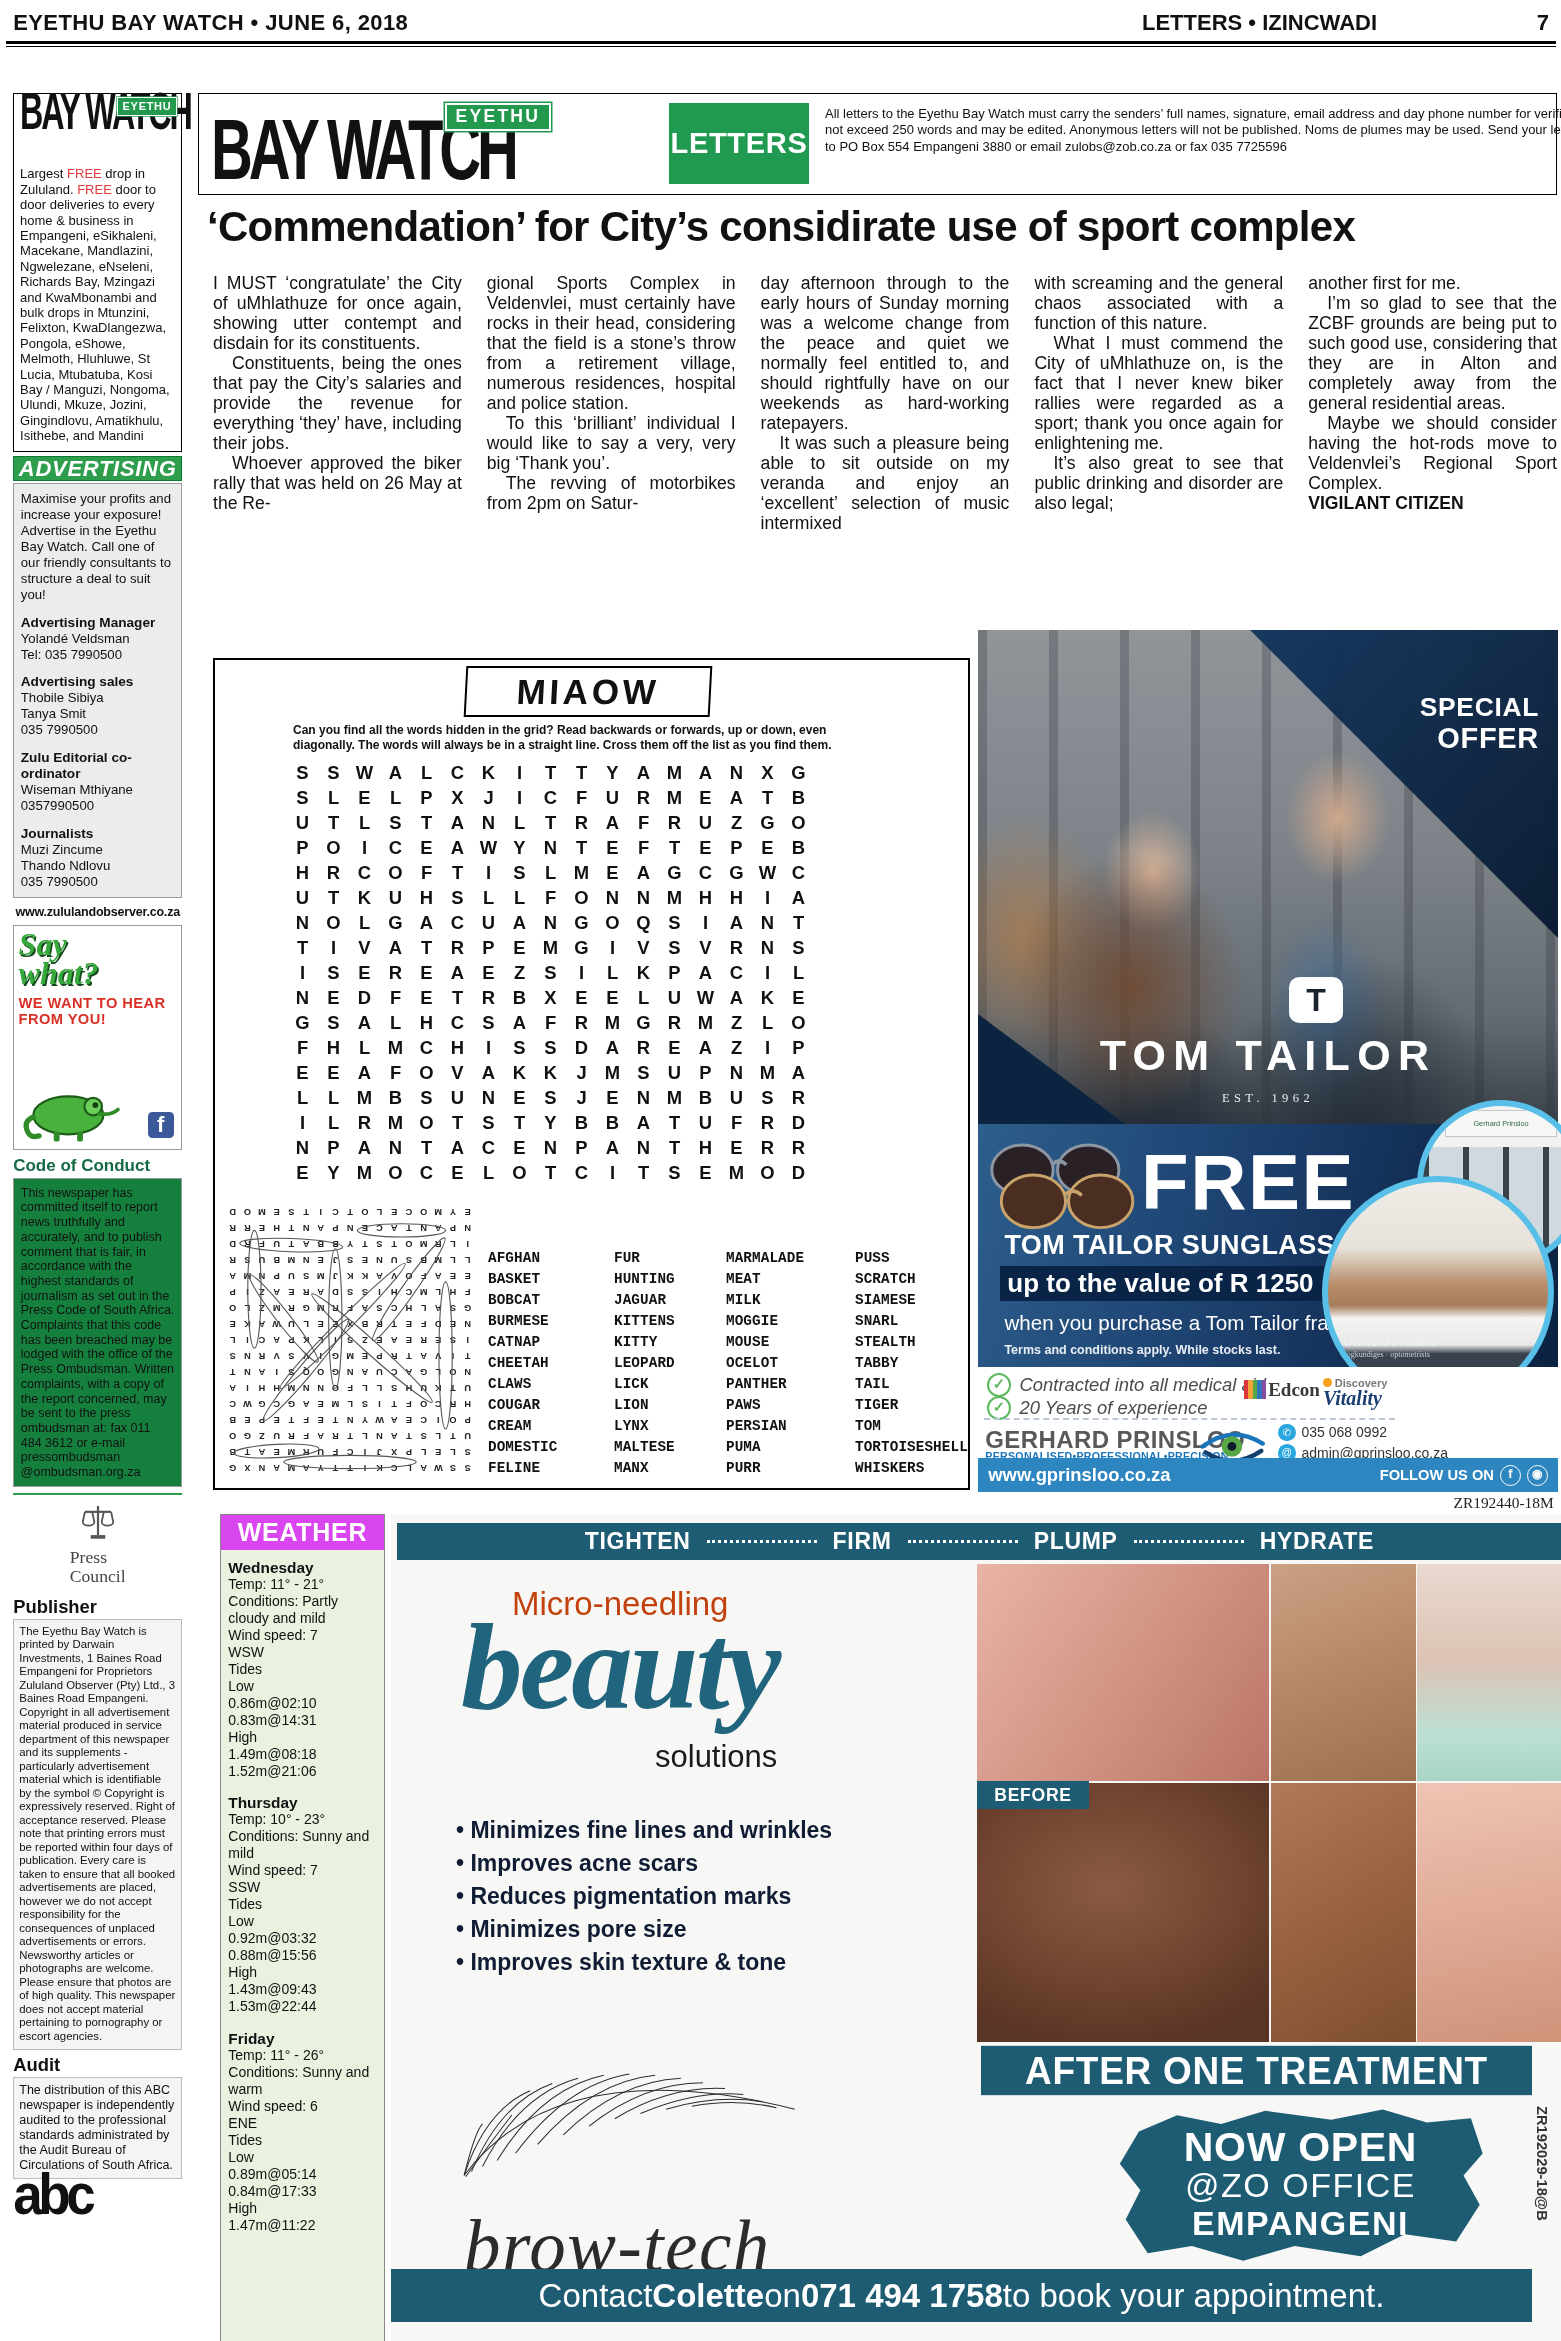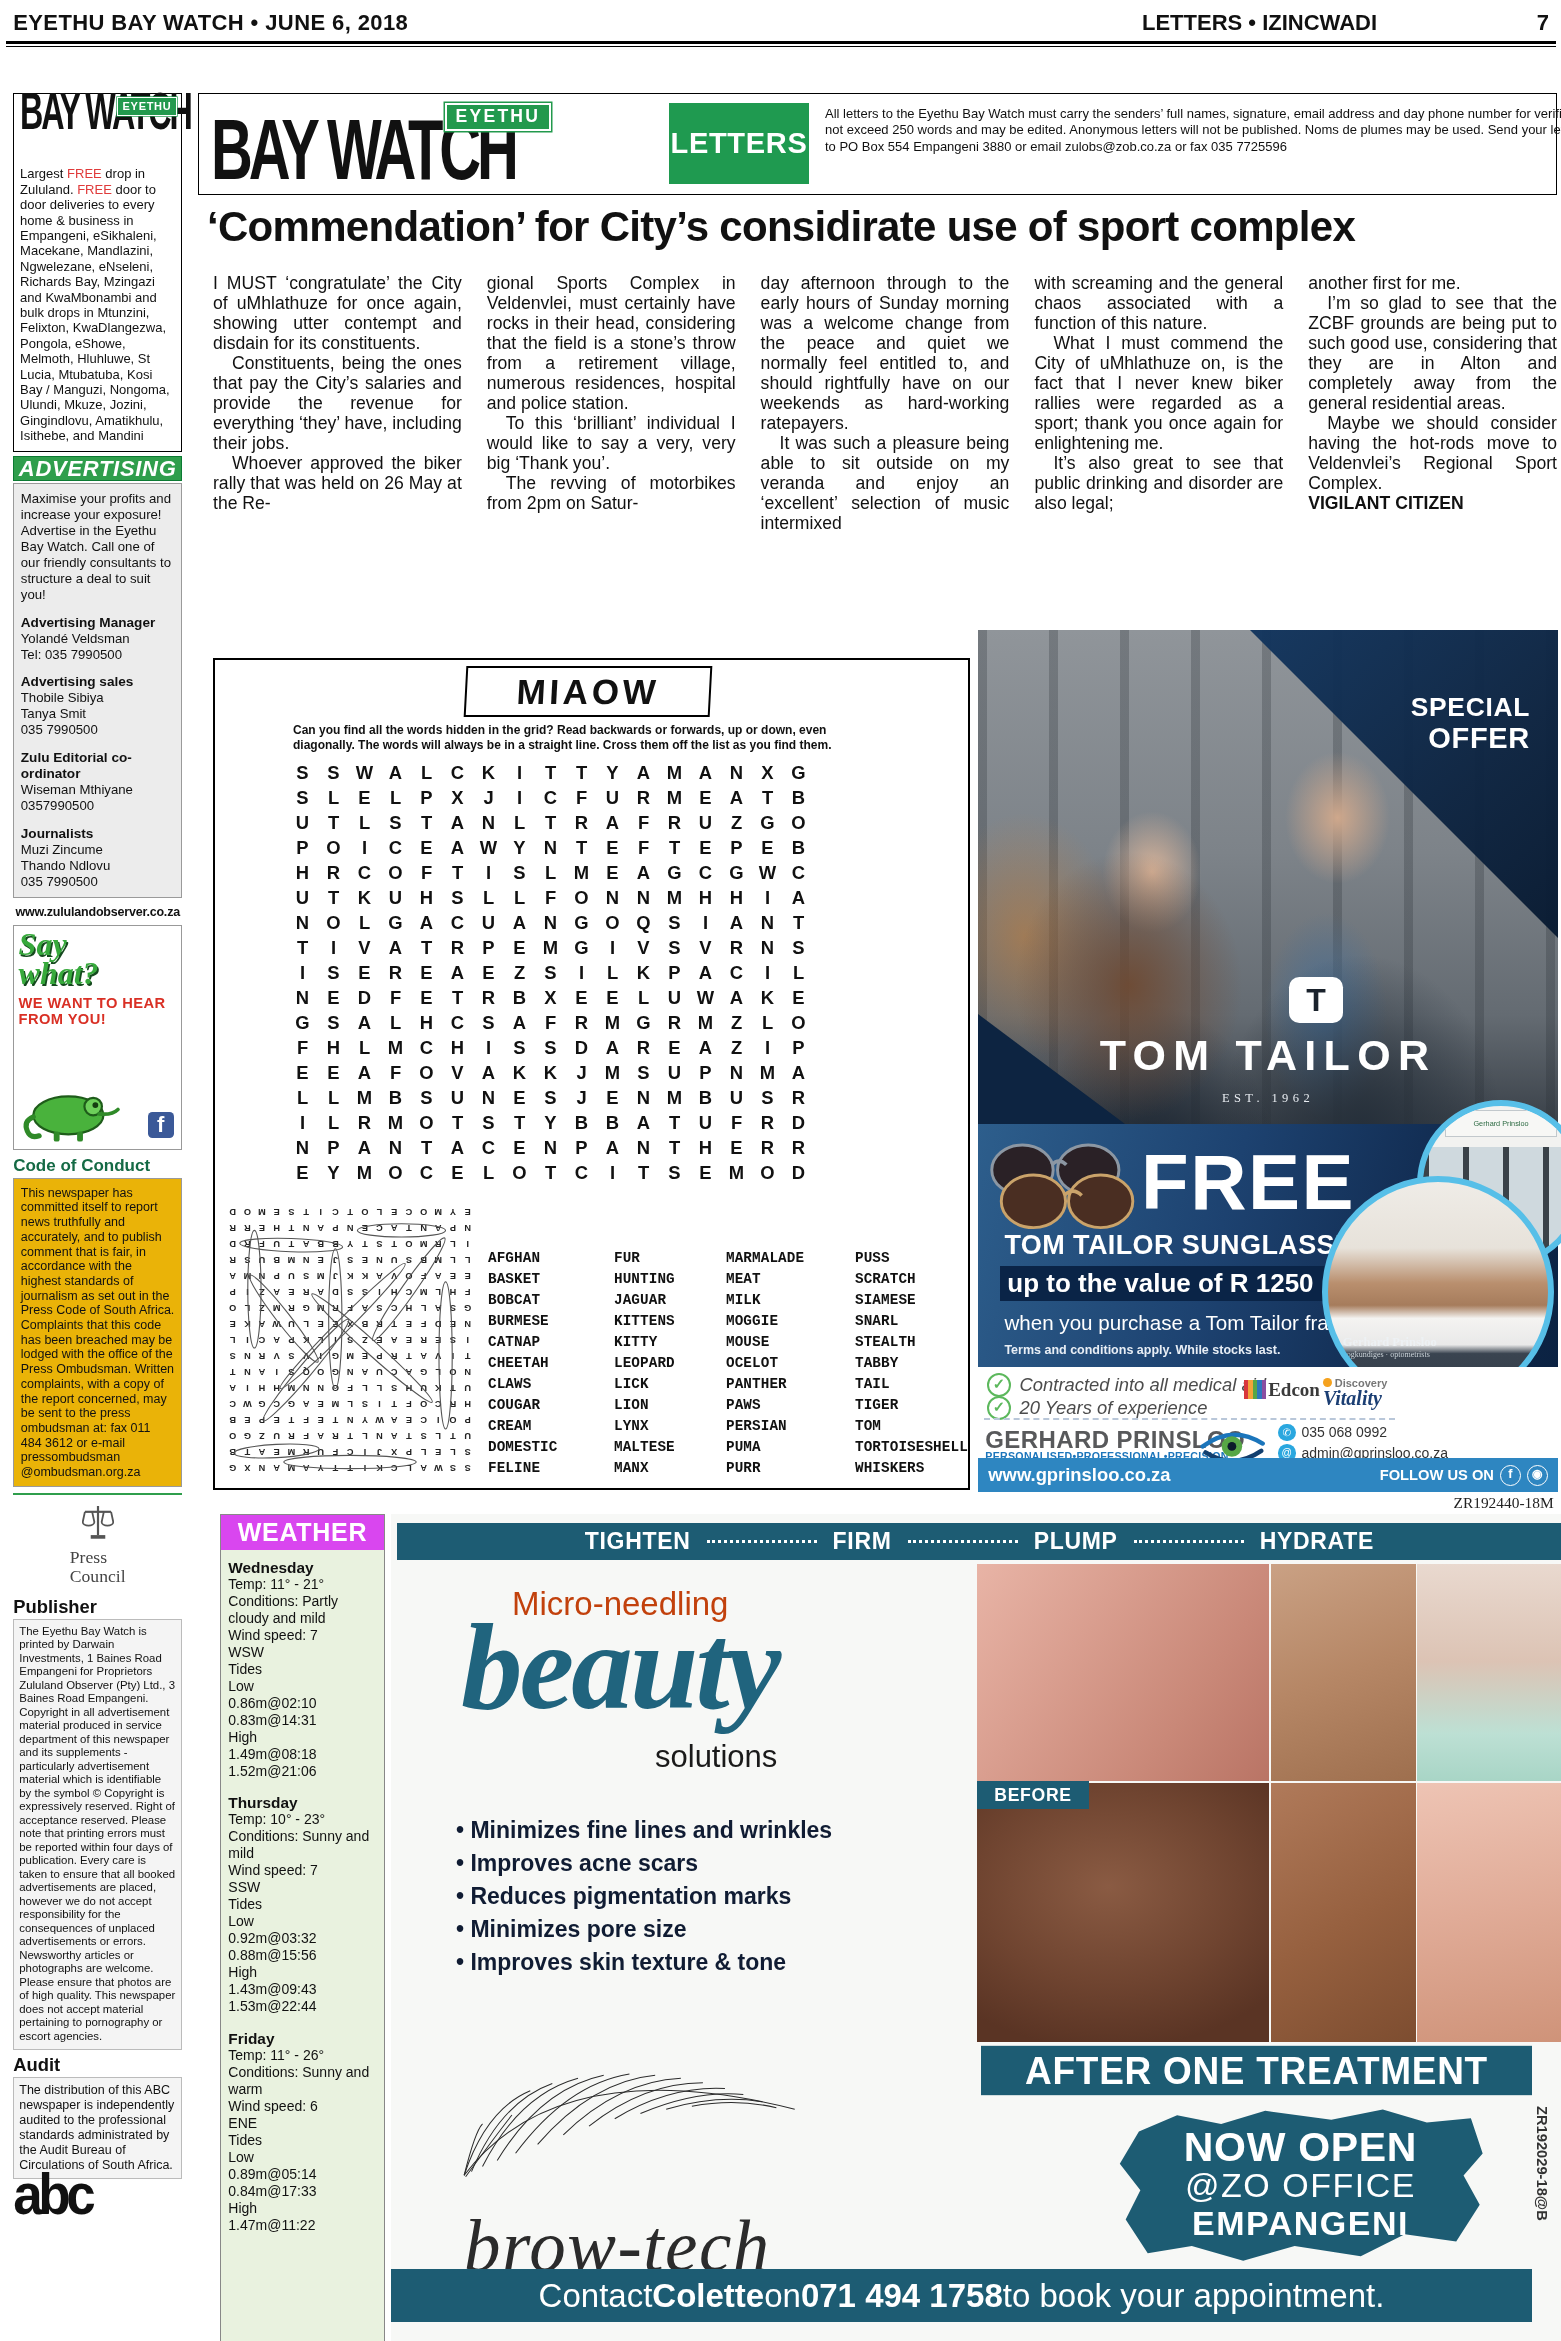--- a/index.html
+++ b/index.html
@@ -27,21 +27,21 @@
   .sb-staff-title{font-weight:800;margin-top:11.8px;font-size:13.6px;}
   .sb-site{margin:6.6px 0 4.4px;text-align:center;font-weight:800;font-size:12.5px;letter-spacing:-0.2px;}
   .sb-say{border:0.7px solid #999;background:#fff;padding:4.4px;height:214px;position:relative;}
   .say-script{font-size:32px;font-weight:900;font-style:italic;color:#37a93c;line-height:29px;
               text-shadow:1.5px 1.5px 0 #14491d;font-family:"Liberation Serif",serif;}
   .say-want{margin-top:7.3px;color:#d93025;font-weight:900;font-size:14.7px;line-height:16px;letter-spacing:0.4px;}
   .say-cham{position:absolute;left:2.9px;bottom:2.9px;}
   .say-fb{position:absolute;right:7.3px;bottom:10.3px;width:26.4px;height:26.4px;background:#3b5998;color:#fff;
           border-radius:4.4px;font-weight:900;font-size:22px;text-align:center;line-height:26.4px;}
   .sb-coc-title{margin-top:8.8px;color:#156a45;font-weight:800;font-size:17px;}
-  .sb-coc-body{margin-top:4.4px;background:#eab308;border:0.7px solid #9a9a9a;padding:6.6px;font-size:12.5px;line-height:14.7px;}
+  .sb-coc-body{margin-top:4.4px;background:#15803d;border:0.7px solid #9a9a9a;padding:6.6px;font-size:12.5px;line-height:14.7px;}
   .sb-pc{margin-top:5.9px;border-top:2.2px solid #2f9e4c;padding:7.3px 2.9px 5.9px;display:flex;align-items:center;gap:7.3px;flex-direction:column;}
   .sb-pc-text{font-family:"Liberation Serif",serif;font-size:17.6px;color:#444;line-height:19px;}
   .sb-pub-title,.sb-audit-title{font-weight:800;font-size:18.4px;margin-top:7.3px;}
   .sb-pub-body{margin-top:4.4px;font-size:11.4px;line-height:13.5px;background:#f4f4f4;border:0.7px solid #bbb;padding:5.1px;}
   .sb-audit-body{margin-top:4.4px;font-size:12.5px;line-height:15px;background:#f4f4f4;border:0.7px solid #bbb;padding:5.1px;}
   .sb-abc{margin-top:7.3px;font-size:53px;font-weight:900;letter-spacing:-4.4px;transform:scaleY(1.1);}
 
   
   #masthead{left:198px;top:93px;width:1357px;height:100px;border:1.5px solid #000;background:#fff;}
   .mh-logo{position:absolute;left:11.8px;top:7.3px;width:441px;height:85px;}
@@ -89,21 +89,21 @@
        radial-gradient(70px 88px at 62% 38%, #cfa88c 0%, rgba(207,168,140,0) 75%),
        radial-gradient(169px 220px at 30% 108%, #1d2733 0%, rgba(29,39,51,0) 72%),
        radial-gradient(191px 242px at 66% 102%, #252f3a 0%, rgba(37,47,58,0) 74%),
        radial-gradient(88px 147px at 60% 78%, #4a6f94 0%, rgba(74,111,148,0) 70%),
        radial-gradient(132px 176px at 8% 62%, rgba(206,127,49,.5) 0%, rgba(206,127,49,0) 70%),
        repeating-linear-gradient(90deg, rgba(42,48,54,.28) 0 8.8px, rgba(255,255,255,0) 8.8px 71px),
        linear-gradient(180deg,#90959a 0%,#7d8389 45%,#646b72 78%,#3a4149 100%);}
   .tt-special-tri{position:absolute;right:0;top:0;width:308px;height:308px;
      background:linear-gradient(135deg,#12355e 0%,#0d2441 60%,#081a31 100%);
      clip-path:polygon(100% 0,0 0,100% 100%);opacity:.96;}
-  .tt-special{position:absolute;right:28px;top:62px;text-align:right;color:#fff;line-height:31px;}
+  .tt-special{position:absolute;right:19px;top:62px;text-align:right;color:#fff;line-height:31px;}
   .tt-special .s1{font-size:26.4px;font-weight:700;letter-spacing:0.7px;}
   .tt-special .s2{font-size:29px;font-weight:900;letter-spacing:0.7px;}
   .tt-tri-bl{position:absolute;left:0;bottom:0;width:147px;height:110px;background:#0d2441;
      clip-path:polygon(0 0,0 100%,100% 100%);}
   .tt-logo-icon{position:absolute;left:311px;top:347px;width:54px;height:46px;background:#fff;border-radius:10.3px;
      display:flex;align-items:center;justify-content:center;font-weight:900;font-size:32px;color:#1a222c;}
   .tt-brand{position:absolute;left:0;top:401px;width:100%;text-align:center;color:#fff;
      font-size:43px;font-weight:700;letter-spacing:7.3px;}
   .tt-est{position:absolute;left:0;top:461px;width:100%;text-align:center;color:#e9edf2;
      font-size:12.5px;letter-spacing:4.4px;font-family:"Liberation Serif",serif;}

